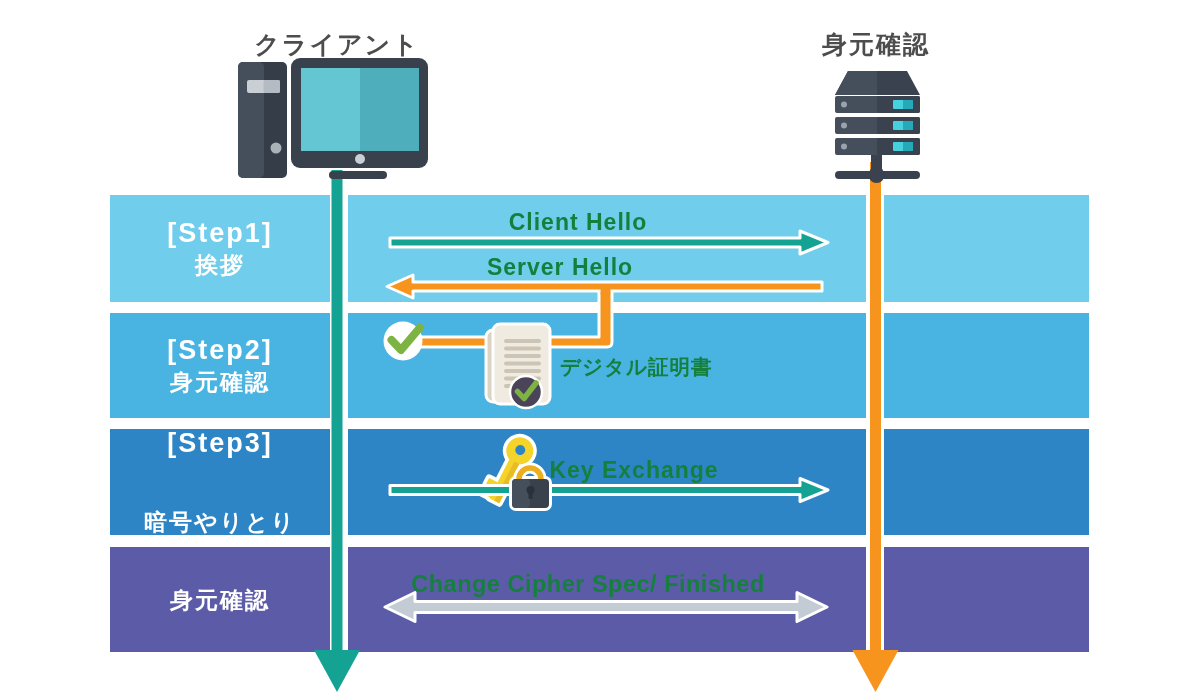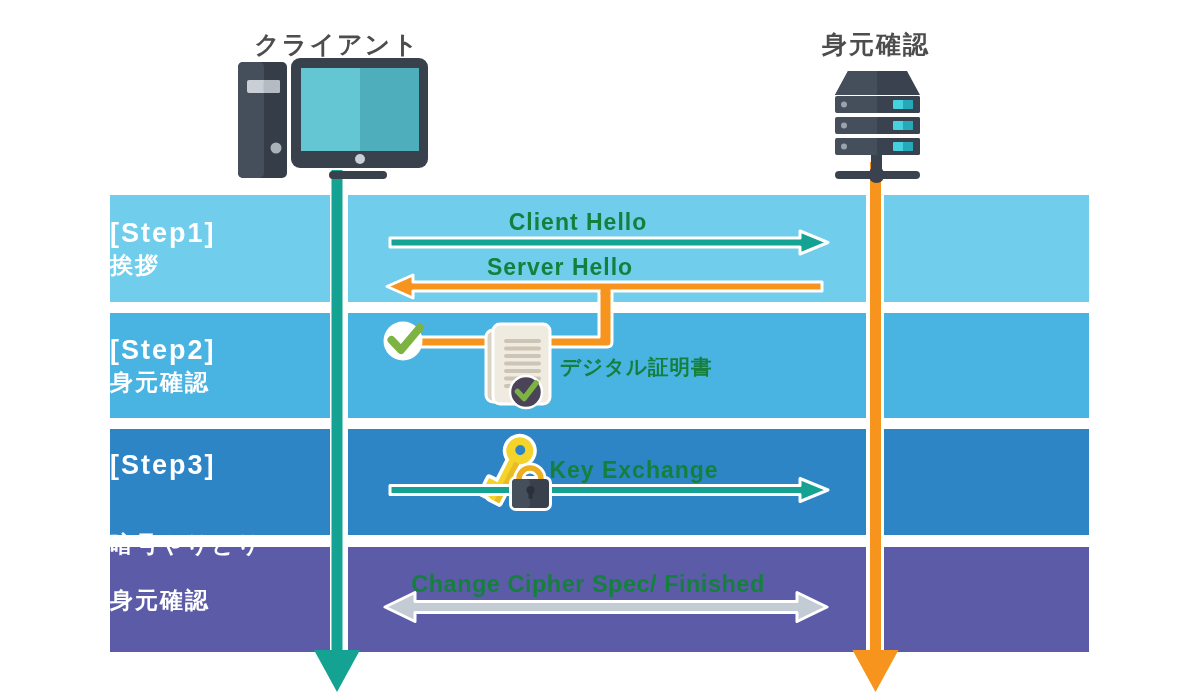--- a/index.html
+++ b/index.html
@@ -10,21 +10,21 @@
   .cell{position:absolute;}
   .r1{background:#70CDEC;}
   .r2{background:#49B3E2;}
   .r3{background:#2E85C6;}
   .r4{background:#5C5BA8;}
   .overlay{position:absolute;left:0;top:0;z-index:2;pointer-events:none;}
   .txt{position:absolute;color:#15803d;z-index:3;text-align:center;font-weight:bold;}
   .actor-title{position:absolute;color:#4d4d4d;z-index:3;text-align:center;
     font-size:25px;font-weight:bold;letter-spacing:2px;width:300px;}
   .step-label{position:absolute;z-index:3;display:flex;flex-direction:column;
-    align-items:flex-start;justify-content:center;color:#fff;}
+    align-items:center;justify-content:center;color:#fff;}
   .step-tag{font-size:27px;font-weight:bold;letter-spacing:2px;line-height:33px;}
   .step-ja{font-size:23px;font-weight:bold;letter-spacing:2px;line-height:30px;}
   .msg{font-size:23px;letter-spacing:1px;}
 </style>
 </head>
 <body>
 
 <div id="canvas">
 
   <div class="cell r1" style="left:110px;top:195px;width:220px;height:107px;"></div>
@@ -164,21 +164,21 @@
   <div class="actor-title" style="left:726px;top:28px;">身元確認</div>
 
   <div class="step-label" style="left:110px;top:195px;width:220px;height:107px;">
     <div class="step-tag">[Step1]</div>
     <div class="step-ja">挨拶</div>
   </div>
   <div class="step-label" style="left:110px;top:313px;width:220px;height:105px;">
     <div class="step-tag">[Step2]</div>
     <div class="step-ja">身元確認</div>
   </div>
-  <div class="step-label" style="left:110px;top:451px;width:220px;height:106px;gap:47px;">
+  <div class="step-label" style="left:110px;top:429px;width:220px;height:106px;gap:47px;">
     <div class="step-tag">[Step3]</div>
     <div class="step-ja">暗号やりとり</div>
   </div>
   <div class="step-label" style="left:110px;top:547px;width:220px;height:105px;">
     <div class="step-ja">身元確認</div>
   </div>
 
   <div class="txt msg" style="left:428px;top:209px;width:300px;">Client Hello</div>
   <div class="txt msg" style="left:410px;top:254px;width:300px;">Server Hello</div>
   <div class="txt" style="left:560px;top:353px;font-size:20.5px;letter-spacing:1px;">デジタル証明書</div>

